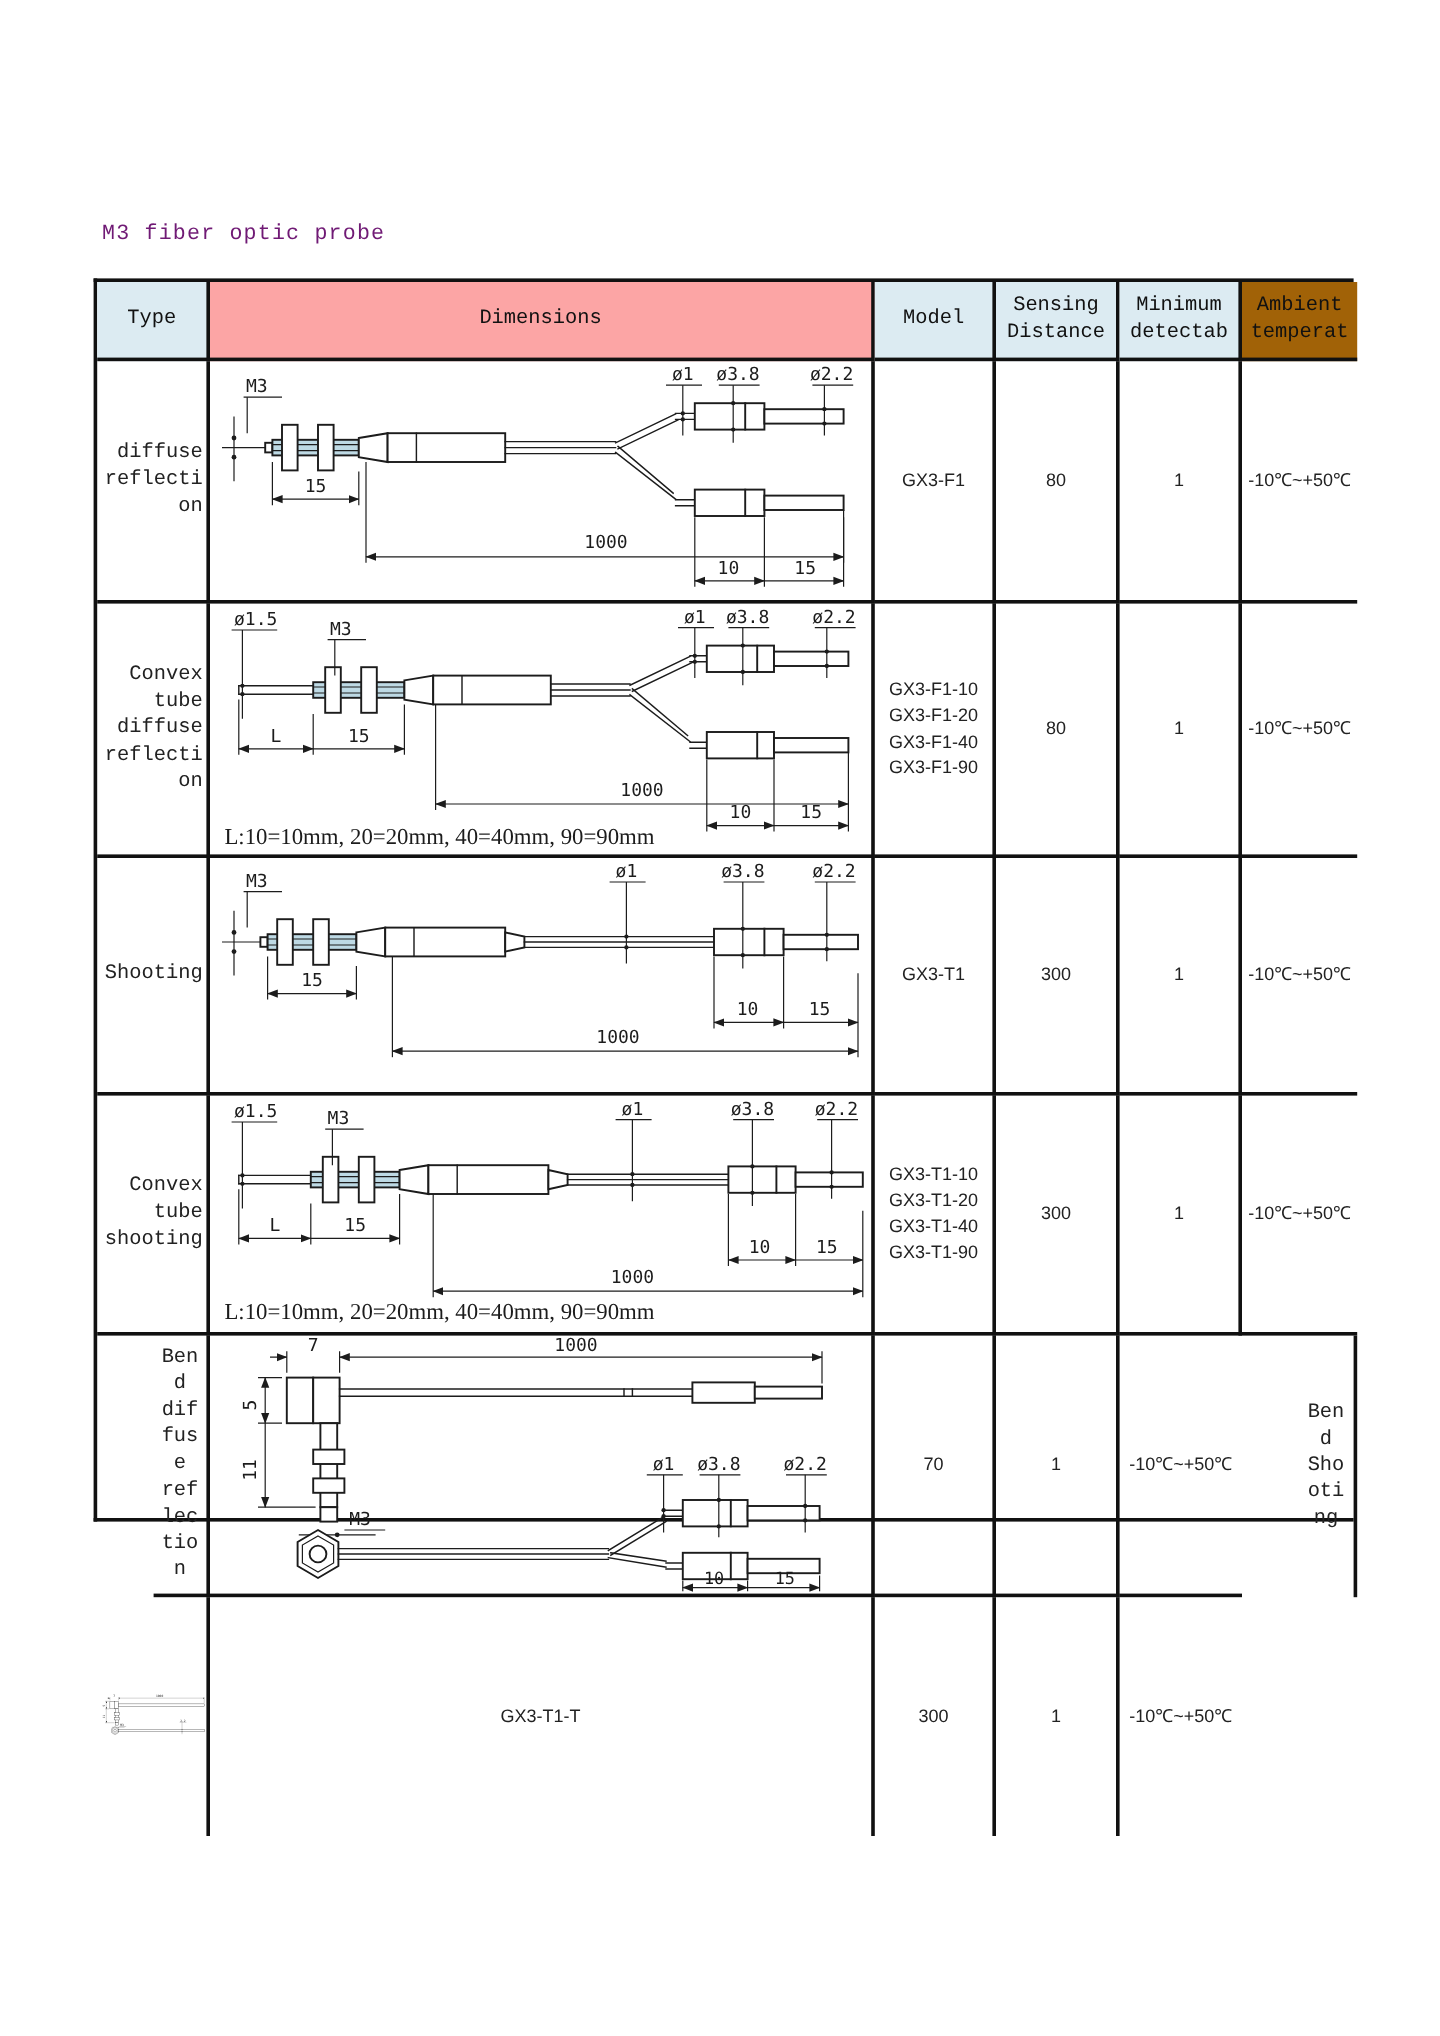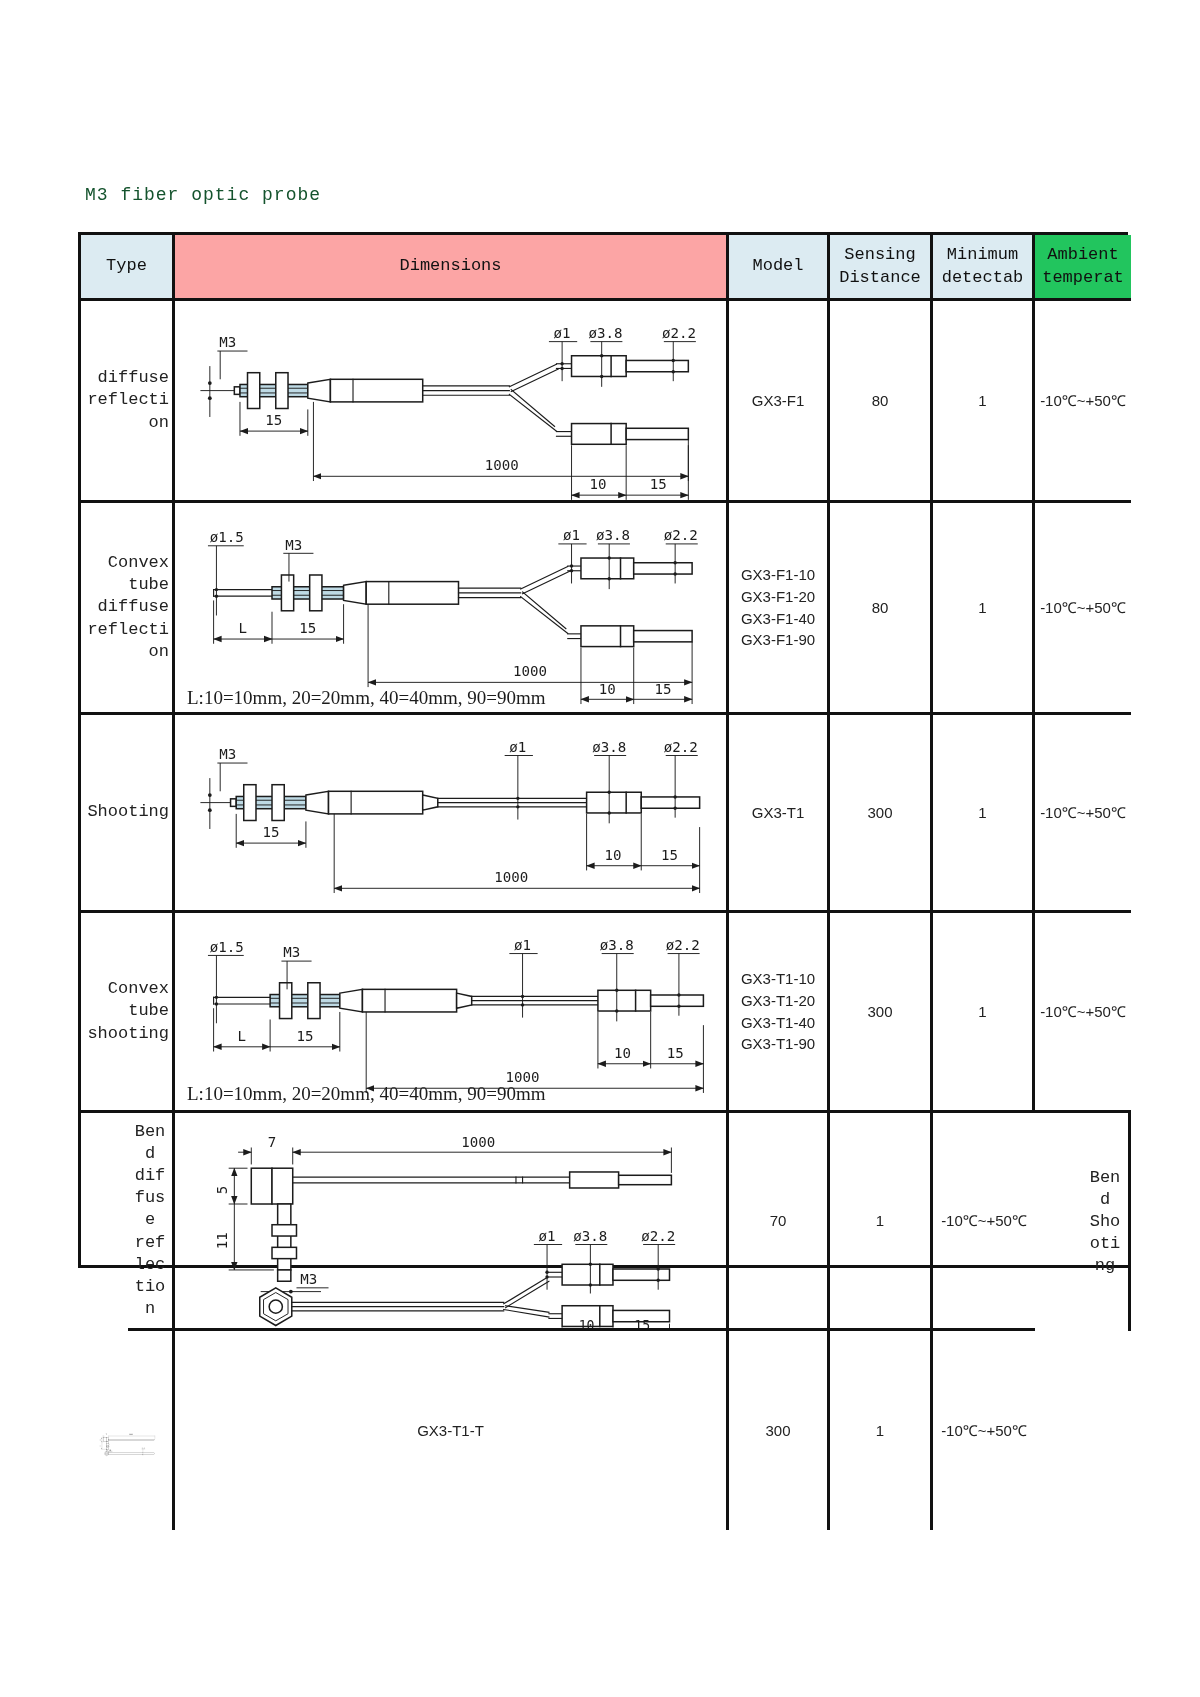--- a/index.html
+++ b/index.html
@@ -1,33 +1,33 @@
 <!DOCTYPE html>
 <html><head>
 <meta charset="utf-8">
 <style>
   html,body{margin:0;padding:0;background:#ffffff;}
   body{width:1200px;height:1697px;position:relative;font-family:"Liberation Sans",sans-serif;color:#1c1c1c;}
-  .page-title{position:absolute;left:85px;top:185px;font-family:"Liberation Mono",monospace;font-size:18px;letter-spacing:1px;color:#14532d;}
+  .page-title{position:absolute;left:85px;top:185px;font-family:"Liberation Mono",monospace;font-size:18px;letter-spacing:1px;color:#701a75;}
   .probe-table{position:absolute;left:78px;top:232px;width:1050px;height:1036px;display:grid;
     grid-template-columns:94px 554px 101px 103px 102px 96px;
     grid-template-rows:66px 202px 212px 198px 200px 218px 199px;
     border:3px solid #111;border-right:none;box-sizing:border-box;}
   .cell{border-right:3px solid #111;border-bottom:3px solid #111;box-sizing:border-box;
     display:flex;align-items:center;justify-content:center;overflow:hidden;position:relative;}
   .cell.lastcol{border-right:none;}
   .cell.lastrow{border-bottom:none;}
   .hcell{background:#dcebf2;font-family:"Liberation Mono",monospace;font-size:17px;
     text-align:center;line-height:1.35;color:#111;}
   .typecell{font-family:"Liberation Mono",monospace;font-size:17px;line-height:1.3;
     color:#222;padding:2px 3px;justify-content:flex-start;text-align:right;
     overflow-wrap:break-word;word-break:break-word;}
   .typecell .tspan{width:100%;}
   .typecell.ctr{text-align:center;margin-left:47px;}
-  .dimcell{padding:16px;align-items:flex-start;justify-content:flex-start;}
+  .dimcell{padding:0;align-items:flex-start;justify-content:flex-start;}
   .dimcell svg{display:block;}
   .valcell{font-size:15px;text-align:center;color:#222;}
   .modelcell{white-space:pre-line;line-height:1.45;}
   .ambcell{line-height:1.4;padding:0 2px;}
   .note{position:absolute;left:12px;font-family:"Liberation Serif",serif;font-size:19px;color:#1c1c1c;white-space:nowrap;}
   
   .o{stroke:#1c1c1c;stroke-width:1.6;fill:none;stroke-linecap:square;}
   .of{stroke:#1c1c1c;stroke-width:1.6;fill:#ffffff;}
   .o2{stroke:#1c1c1c;stroke-width:1.2;fill:none;stroke-linecap:square;}
   .th{stroke:#1c1c1c;stroke-width:1;fill:none;}
@@ -50,21 +50,21 @@
 
 <div class="page-title">M3 fiber optic probe</div>
 
 <div class="probe-table">
 
   <div class="cell hcell" style="background: rgb(220, 235, 242);">Type</div>
   <div class="cell hcell" style="background: #fca5a5;">Dimensions</div>
   <div class="cell hcell" style="background: rgb(220, 235, 242);">Model</div>
   <div class="cell hcell" style="background: rgb(220, 235, 242);">Sensing Distance</div>
   <div class="cell hcell" style="background: rgb(220, 235, 242);">Minimum detectab</div>
-  <div class="cell hcell lastcol" style="background: #22c55e;">Ambient temperat</div>
+  <div class="cell hcell lastcol" style="background: #a16207;">Ambient temperat</div>
 
   <div class="cell typecell">
       <span class="tspan">diffuse reflection</span>
     </div>
   <div class="cell dimcell">
     <svg width="551" height="199" viewBox="0 0 551 199">
       <g>
         <line class="th" x1="10" y1="72" x2="46" y2="72"></line>
         <line class="th" x1="20" y1="46" x2="20" y2="100"></line>
         <circle class="p" cx="20" cy="64" r="2"></circle>

